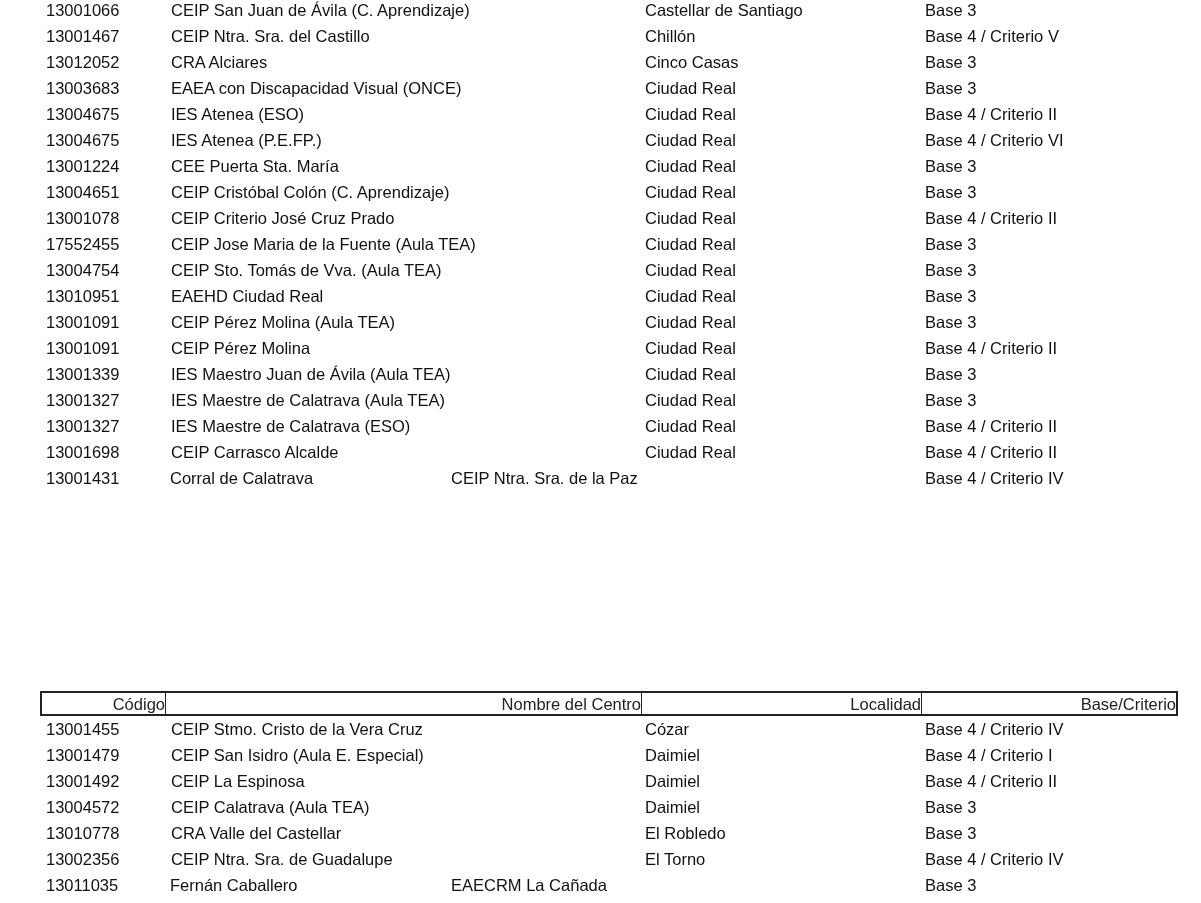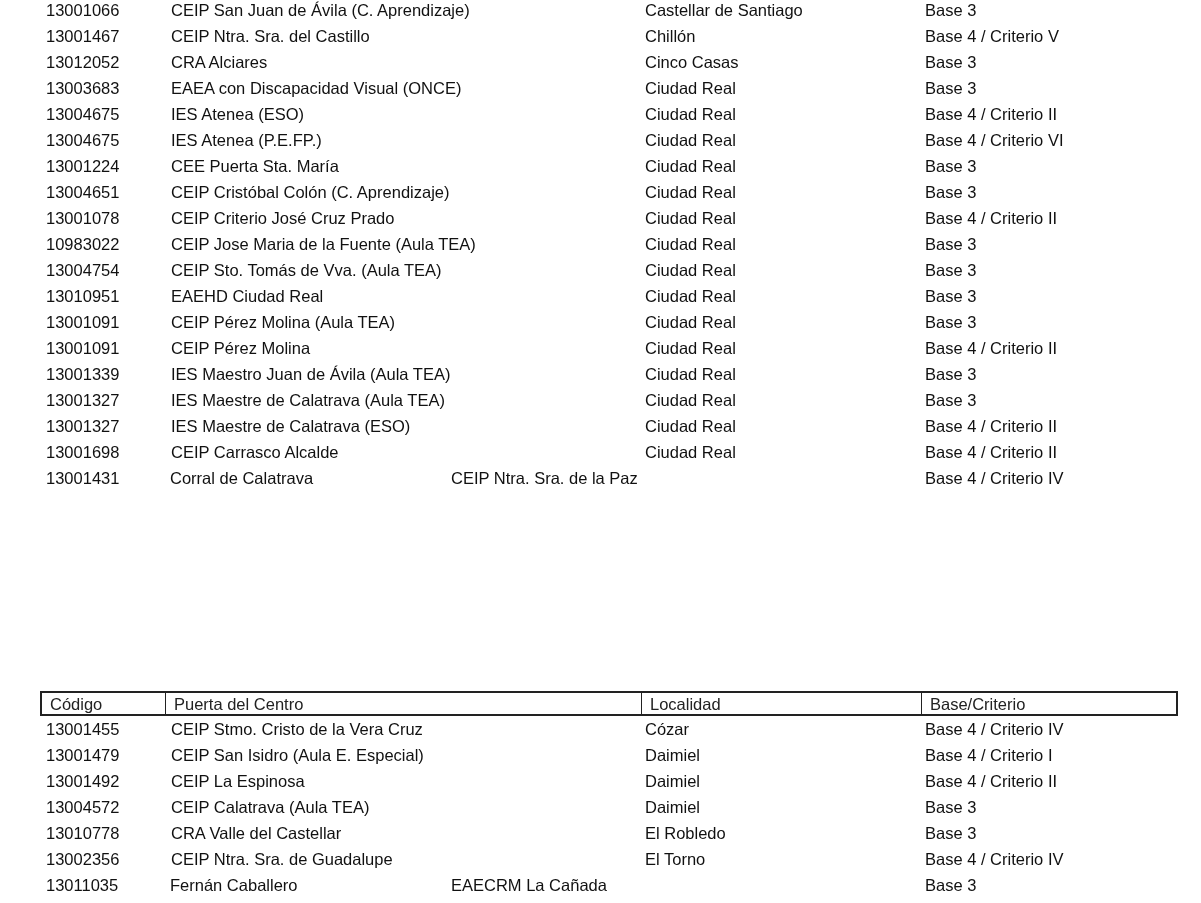--- a/index.html
+++ b/index.html
@@ -36,21 +36,21 @@
     .c-base { width: 257px; padding-left: 4px; }
 
     .header-row {
       height: 25px;
       line-height: 23px;
       border: 2px solid #222222;
       box-sizing: border-box;
       border-bottom-width: 2px;
     }
     .header-row .cell {
-      text-align: left;
+      text-align: right;
       padding-left: 8px;
       border-right: 1.5px solid #222222;
       color: #222222;
     }
     .header-row .cell:last-child { border-right: none; }
     .header-row .c-code { width: 124px; }
     .header-row .c-name { width: 476px; }
     .header-row .c-loc  { width: 280px; }
     .header-row .c-base { width: 254px; }
 
@@ -109,21 +109,21 @@
         <div class="cell c-loc">Ciudad Real</div>
         <div class="cell c-base">Base 3</div>
       </div>
       <div class="row">
         <div class="cell c-code">13001078</div>
         <div class="cell c-name">CEIP Criterio José Cruz Prado</div>
         <div class="cell c-loc">Ciudad Real</div>
         <div class="cell c-base">Base 4 / Criterio II</div>
       </div>
       <div class="row">
-        <div class="cell c-code">10983022</div>
+        <div class="cell c-code">17552455</div>
         <div class="cell c-name">CEIP Jose Maria de la Fuente (Aula TEA)</div>
         <div class="cell c-loc">Ciudad Real</div>
         <div class="cell c-base">Base 3</div>
       </div>
       <div class="row">
         <div class="cell c-code">13004754</div>
         <div class="cell c-name">CEIP Sto. Tomás de Vva. (Aula TEA)</div>
         <div class="cell c-loc">Ciudad Real</div>
         <div class="cell c-base">Base 3</div>
       </div>
@@ -174,21 +174,21 @@
         <div class="cell c-loc">Corral de Calatrava</div>
         <div class="cell c-name">CEIP Ntra. Sra. de la Paz</div>
         <div class="cell c-base">Base 4 / Criterio IV</div>
       </div>
     </div>
 </div>
 
 <div id="table-bottom" class="tbl">
   <div class="row header-row">
     <div class="cell c-code">Código</div>
-    <div class="cell c-name">Puerta del Centro</div>
+    <div class="cell c-name">Nombre del Centro</div>
     <div class="cell c-loc">Localidad</div>
     <div class="cell c-base">Base/Criterio</div>
   </div>
   <div id="bottom-rows">
       <div class="row">
         <div class="cell c-code">13001455</div>
         <div class="cell c-name">CEIP Stmo. Cristo de la Vera Cruz</div>
         <div class="cell c-loc">Cózar</div>
         <div class="cell c-base">Base 4 / Criterio IV</div>
       </div>

